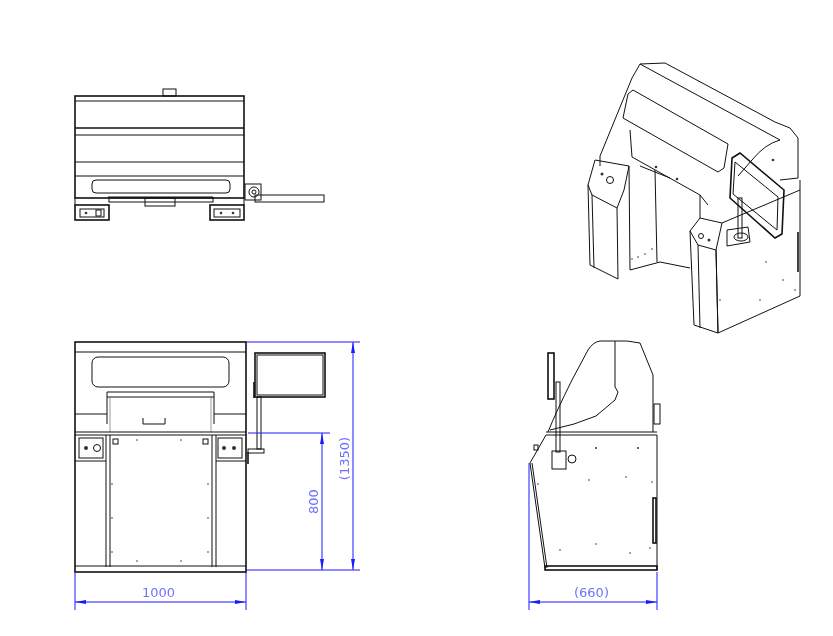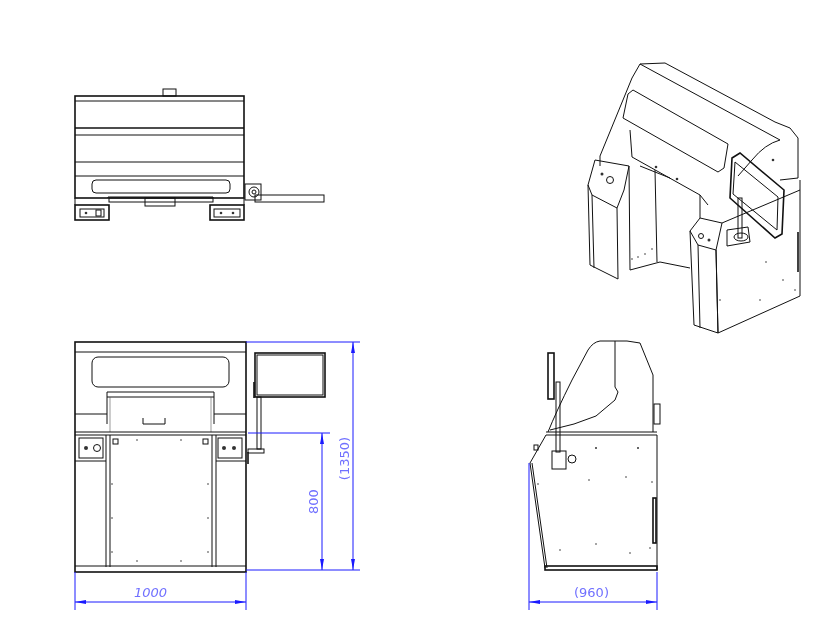--- a/index.html
+++ b/index.html
@@ -214,16 +214,16 @@
       <circle cx="773" cy="160" r="1.3"></circle>
         <circle cx="766" cy="262" r="0.8"></circle>
       <circle cx="783" cy="280" r="0.8"></circle>
         <circle cx="760" cy="300" r="0.8"></circle>
       <circle cx="795" cy="290" r="0.8"></circle>
         <circle cx="720" cy="300" r="0.8"></circle>
     </g>
   </g>
 </svg>
 
-<div class="label" style="left:134px; top:585px;font-style:italic;">1000</div>
+<div class="label" style="left:142px; top:585px;">1000</div>
 <div class="label vert" style="left:298px; top:494px; width:30px; text-align:center;">800</div>
 <div class="label vert" style="left:319px; top:451px; width:50px; text-align:center;">(1350)</div>
-<div class="label" style="left:574px; top:585px;">(960)</div>
+<div class="label" style="left:574px; top:585px;">(660)</div>
 
 </body></html>

